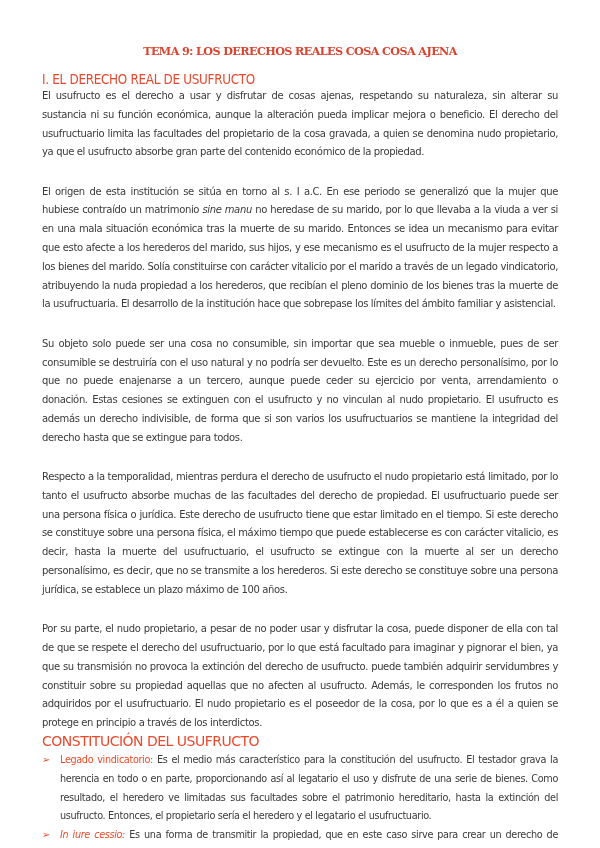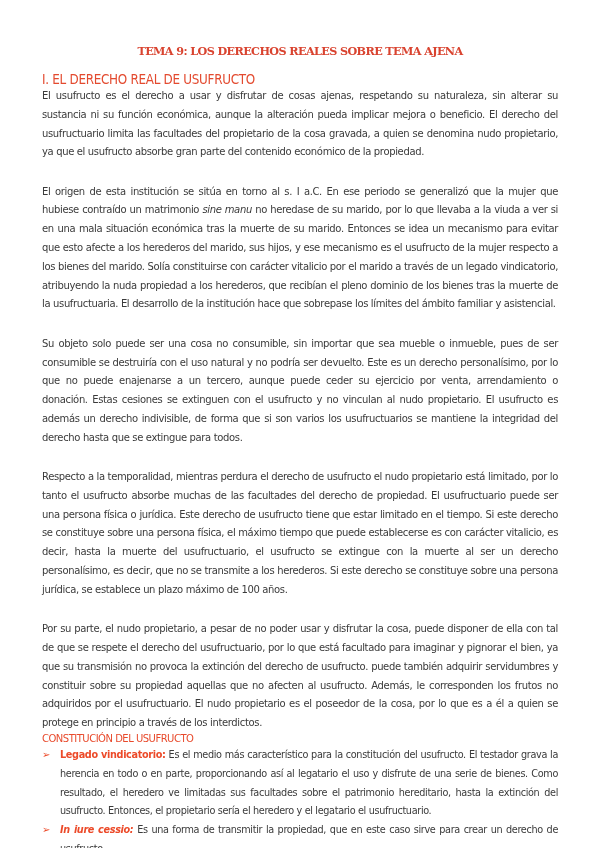--- a/index.html
+++ b/index.html
@@ -28,47 +28,47 @@
     }
     p.para {
       margin: 0 0 20.5px 0;
       font-size: 10px;
       line-height: 18.8px;
       text-align: justify;
       letter-spacing: -0.35px;
     }
     p.para.last-in-section { margin-bottom: 0; }
     .sub-title {
-      font-size: 10px;
+      font-size: 14px;
       letter-spacing: -0.5px;
       margin: 0 0 2px 0;
       font-weight: normal;
     }
     ul.bullets { list-style: none; margin: 0; padding: 0; }
     ul.bullets li {
       position: relative;
       padding-left: 18px;
       font-size: 9.7px;
       line-height: 18.8px;
       text-align: justify;
       letter-spacing: -0.35px;
     }
     .arrow {
       position: absolute; left: 0; top: 0;
       font-size: 10px;
     }
-    .term { font-weight: bold; }
+    .term { font-weight: normal; }
     .term.italic { font-style: italic; }
     em { }
   </style>
 </head>
 <body>
 
 <div class="page">
-  <h1 class="title" style="color:#d9432f;">TEMA 9: LOS DERECHOS REALES SOBRE TEMA AJENA</h1>
+  <h1 class="title" style="color:#d9432f;">TEMA 9: LOS DERECHOS REALES COSA COSA AJENA</h1>
 
   <h2 class="section-title" style="color:#e34a2f;">I. EL DERECHO REAL DE USUFRUCTO</h2>
 
   <p class="para">El usufructo es el derecho a usar y disfrutar de cosas ajenas, respetando su naturaleza, sin alterar su sustancia ni su función económica, aunque la alteración pueda implicar mejora o beneficio. El derecho del usufructuario limita las facultades del propietario de la cosa gravada, a quien se denomina nudo propietario, ya que el usufructo absorbe gran parte del contenido económico de la propiedad.</p>
 
   <p class="para"><span>El origen de esta institución se sitúa en torno al s. I a.C. En ese periodo se generalizó que la mujer que hubiese contraído un matrimonio </span><em>sine manu</em><span> no heredase de su marido, por lo que llevaba a la viuda a ver si en una mala situación económica tras la muerte de su marido. Entonces se idea un mecanismo para evitar que esto afecte a los herederos del marido, sus hijos, y ese mecanismo es el usufructo de la mujer respecto a los bienes del marido. Solía constituirse con carácter vitalicio por el marido a través de un legado vindicatorio, atribuyendo la nuda propiedad a los herederos, que recibían el pleno dominio de los bienes tras la muerte de la usufructuaria. El desarrollo de la institución hace que sobrepase los límites del ámbito familiar y asistencial.</span></p>
 
   <p class="para">Su objeto solo puede ser una cosa no consumible, sin importar que sea mueble o inmueble, pues de ser consumible se destruiría con el uso natural y no podría ser devuelto. Este es un derecho personalísimo, por lo que no puede enajenarse a un tercero, aunque puede ceder su ejercicio por venta, arrendamiento o donación. Estas cesiones se extinguen con el usufructo y no vinculan al nudo propietario. El usufructo es además un derecho indivisible, de forma que si son varios los usufructuarios se mantiene la integridad del derecho hasta que se extingue para todos.</p>
 
   <p class="para">Respecto a la temporalidad, mientras perdura el derecho de usufructo el nudo propietario está limitado, por lo tanto el usufructo absorbe muchas de las facultades del derecho de propiedad. El usufructuario puede ser una persona física o jurídica. Este derecho de usufructo tiene que estar limitado en el tiempo. Si este derecho se constituye sobre una persona física, el máximo tiempo que puede establecerse es con carácter vitalicio, es decir, hasta la muerte del usufructuario, el usufructo se extingue con la muerte al ser un derecho personalísimo, es decir, que no se transmite a los herederos. Si este derecho se constituye sobre una persona jurídica, se establece un plazo máximo de 100 años.</p>

